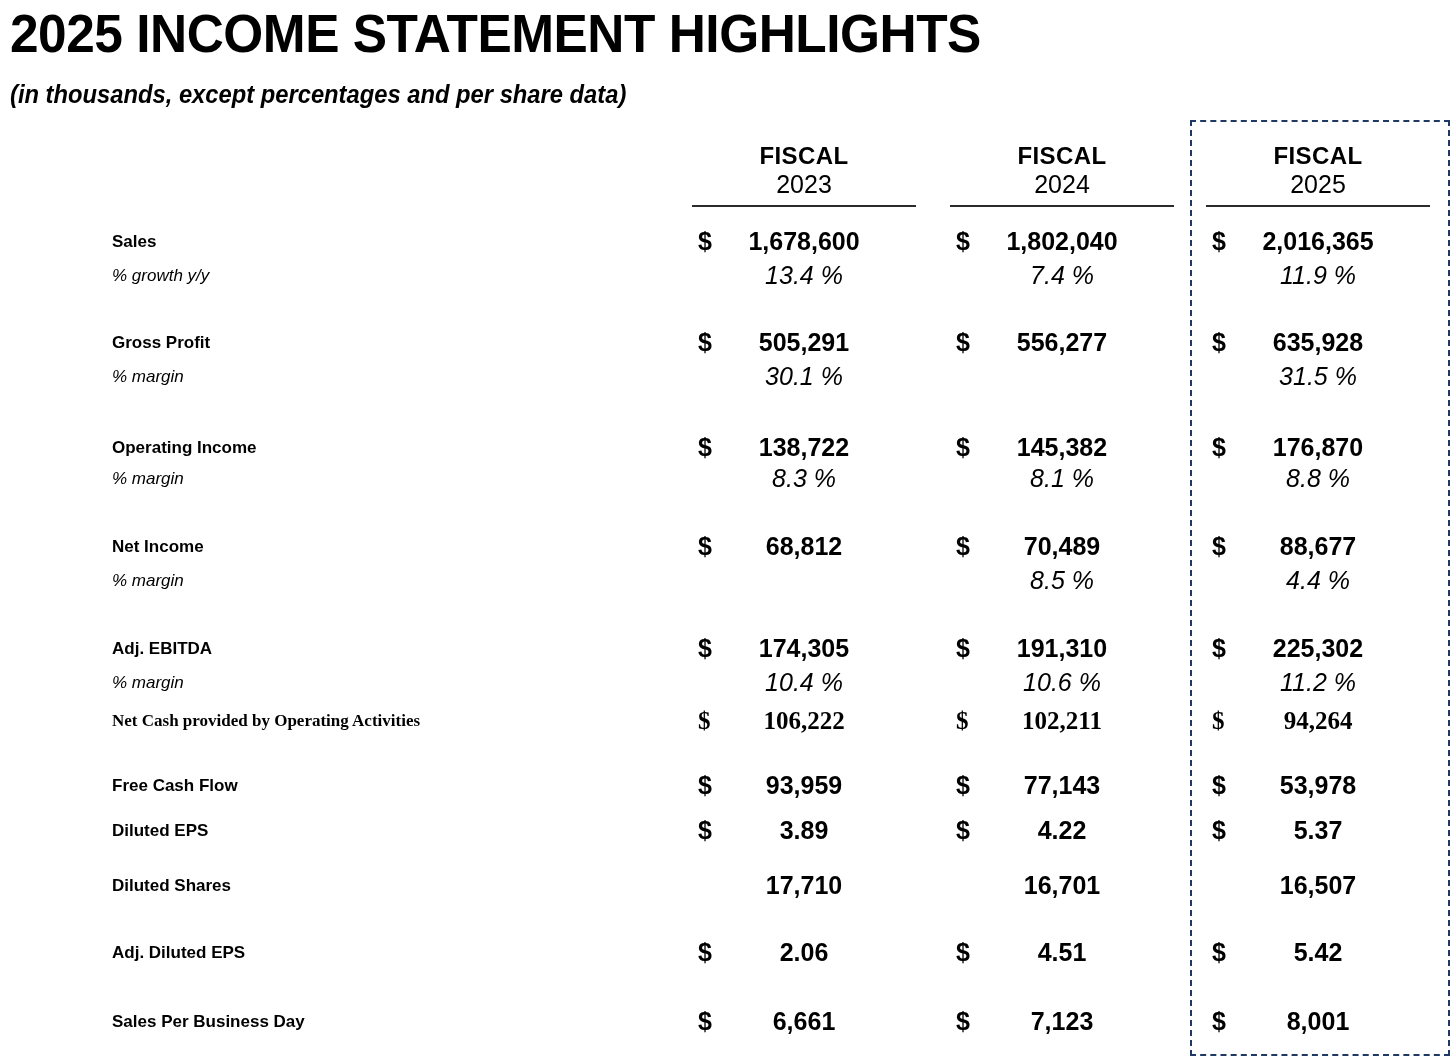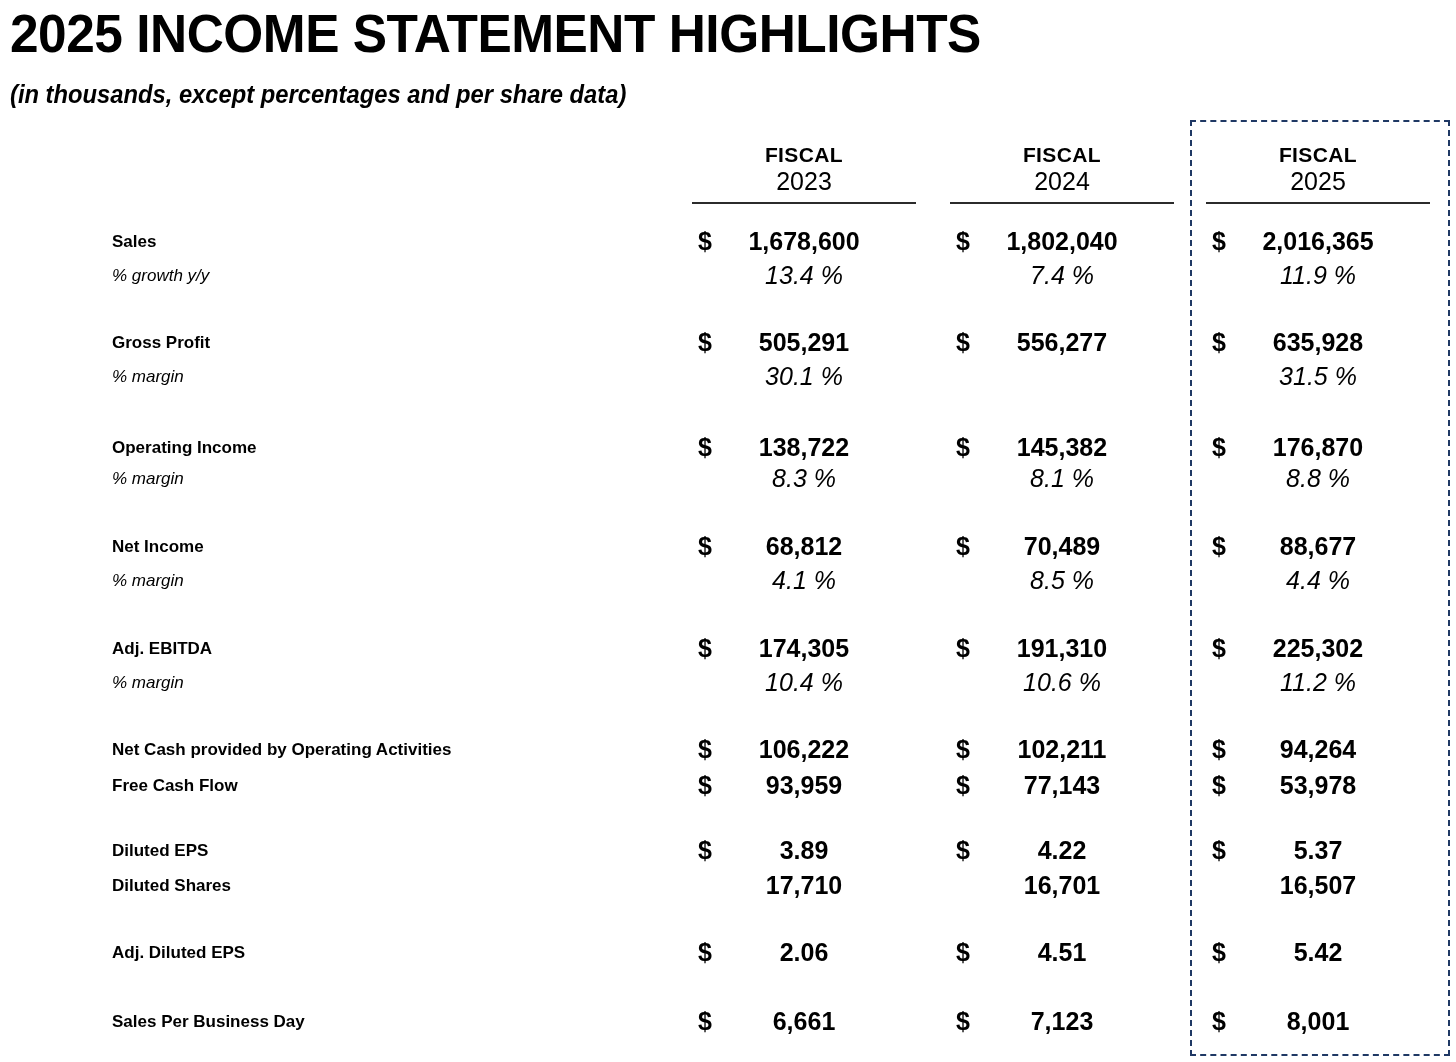--- a/index.html
+++ b/index.html
@@ -45,21 +45,21 @@
   }
 
   
   .colhead {
     position: absolute;
     top: 144px;
     width: 224px;
     text-align: center;
   }
   .colhead .fiscal {
-    font-size: 21px;
+    font-size: 24px;
     font-weight: bold;
     letter-spacing: 0.4px;
     line-height: 1.0;
   }
   .colhead .year {
     font-size: 25px;
     font-weight: normal;
     line-height: 1.35;
   }
   .colhead .rule {
@@ -234,23 +234,20 @@
           <span class="cur">$</span>
           <span class="val">70,489</span>
         </div>
         <div class="cell c2">
           <span class="cur">$</span>
           <span class="val">88,677</span>
         </div>
       </div>
       <div class="row sub" style="top: 563px;">
         <div class="label">% margin</div>
-        <div class="cell c0">
-          <span class="val">4.1 %</span>
-        </div>
         <div class="cell c1">
           <span class="val">8.5 %</span>
         </div>
         <div class="cell c2">
           <span class="val">4.4 %</span>
         </div>
       </div>
       <div class="row main" style="top: 631px;">
         <div class="label">Adj. EBITDA</div>
         <div class="cell c0">
@@ -271,21 +268,21 @@
         <div class="cell c0">
           <span class="val">10.4 %</span>
         </div>
         <div class="cell c1">
           <span class="val">10.6 %</span>
         </div>
         <div class="cell c2">
           <span class="val">11.2 %</span>
         </div>
       </div>
-      <div class="row main" style="top: 732px;">
+      <div class="row main" style="top: 703px; font-family: Liberation Serif, serif;">
         <div class="label">Net Cash provided by Operating Activities</div>
         <div class="cell c0">
           <span class="cur">$</span>
           <span class="val">106,222</span>
         </div>
         <div class="cell c1">
           <span class="cur">$</span>
           <span class="val">102,211</span>
         </div>
         <div class="cell c2">
@@ -301,21 +298,21 @@
         </div>
         <div class="cell c1">
           <span class="cur">$</span>
           <span class="val">77,143</span>
         </div>
         <div class="cell c2">
           <span class="cur">$</span>
           <span class="val">53,978</span>
         </div>
       </div>
-      <div class="row main" style="top: 833px;">
+      <div class="row main" style="top: 813px;">
         <div class="label">Diluted EPS</div>
         <div class="cell c0">
           <span class="cur">$</span>
           <span class="val">3.89</span>
         </div>
         <div class="cell c1">
           <span class="cur">$</span>
           <span class="val">4.22</span>
         </div>
         <div class="cell c2">

